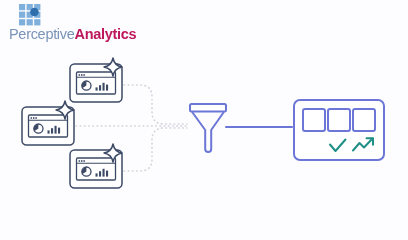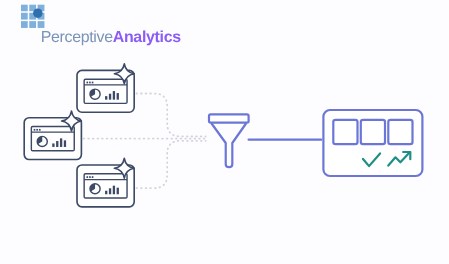--- a/index.html
+++ b/index.html
@@ -37,24 +37,23 @@
     position: absolute;
     left: 0px;
     top: 22px;
     white-space: nowrap;
     font-size: 14.5px;
     letter-spacing: -0.3px;
   }
   .wm-light {
     color: #7a93b8;
     font-weight: 400;
-    margin-left: 28px;
   }
   .wm-bold {
-    color: #8b5cf6;
+    color: #be185d;
     font-weight: 700;
   }
 
   
   #scene {
     position: absolute;
     left: 0;
     top: 0;
     width: 408px;
     height: 240px;

